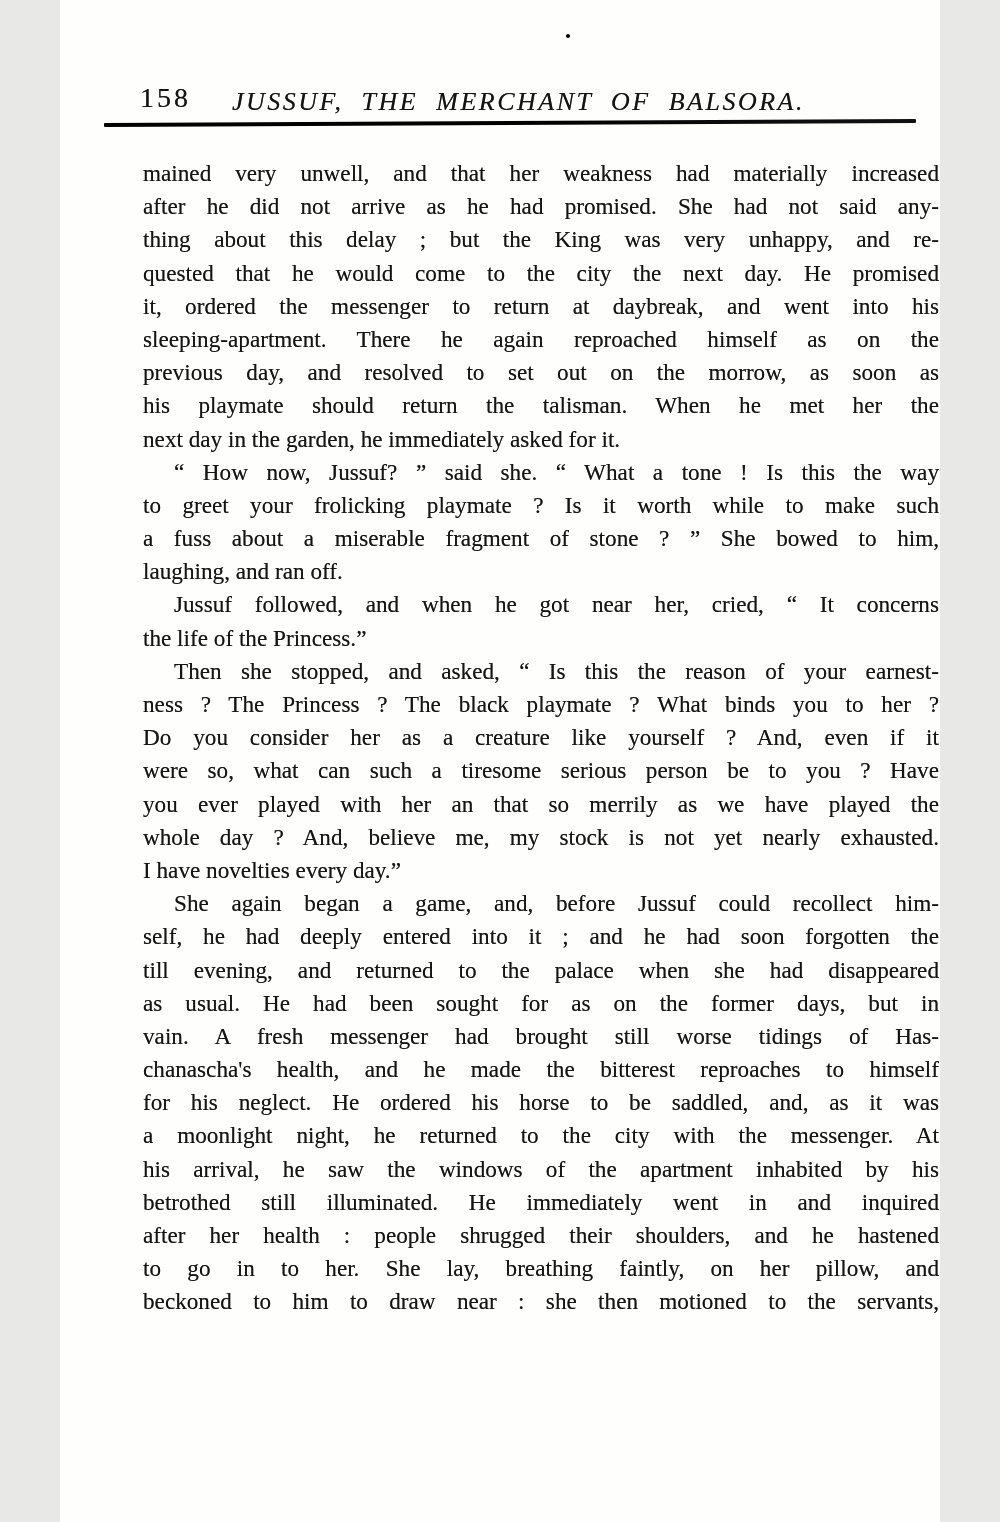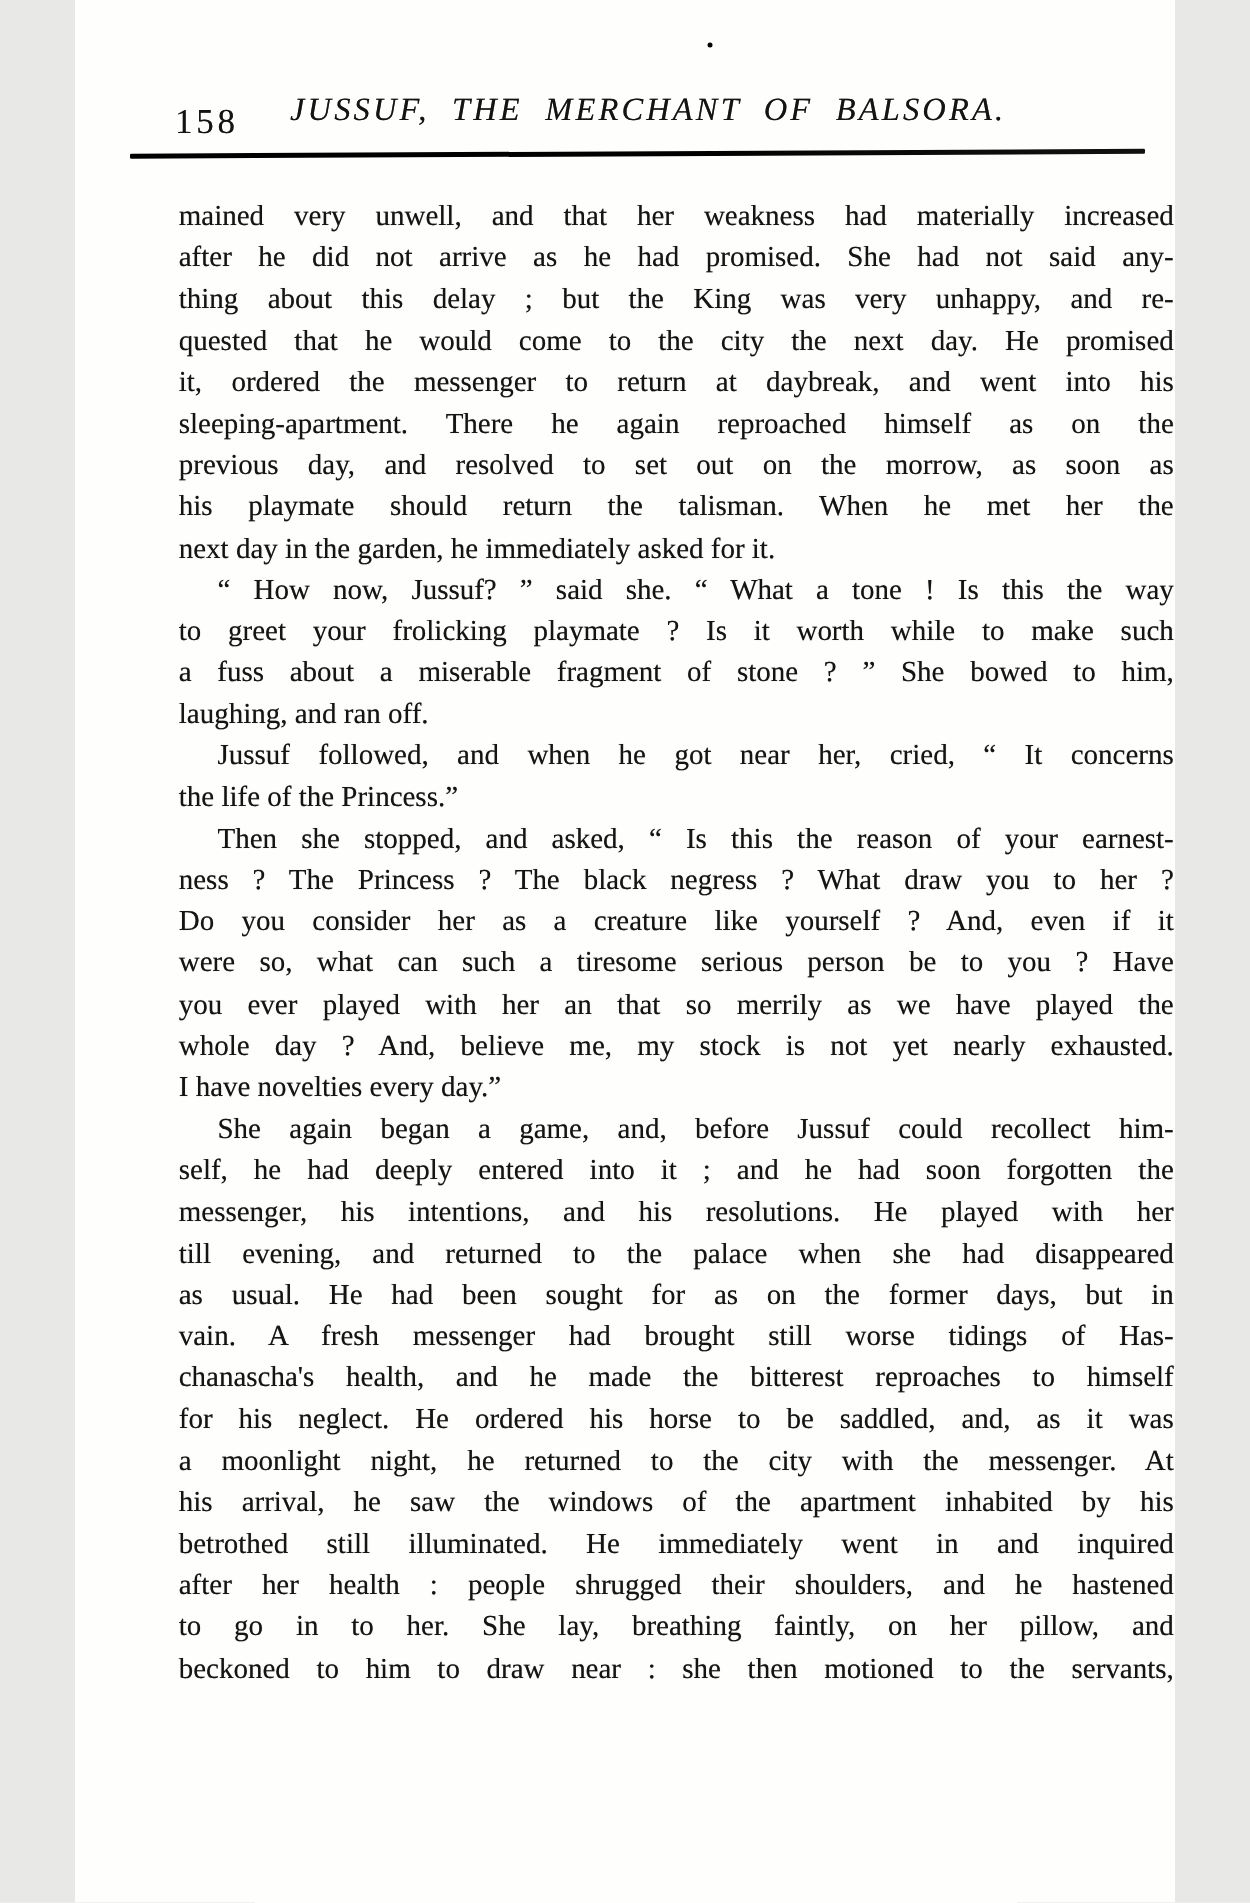--- a/index.html
+++ b/index.html
@@ -12,21 +12,21 @@
     font-family:"Liberation Serif","DejaVu Serif",serif;
     color:#141414;
   }
   
   .page-number{
     position:absolute;left:80px;top:82px;
     font-size:28px;letter-spacing:3px;
     text-shadow:0 0 .5px rgba(0,0,0,.6);
   }
   .running-title{
-    position:absolute;left:172px;top:73px;
+    position:absolute;left:172px;top:87px;
     font-size:26px;font-style:italic;
     letter-spacing:2.5px;word-spacing:9px;
     white-space:nowrap;
     text-shadow:0 0 .5px rgba(0,0,0,.6);
   }
   .head-rule{
     position:absolute;left:44px;top:121px;
     width:812px;height:4px;
     background:linear-gradient(to right,#000 0%,#000 55%,#0a0a0a 75%,#111 100%);
     transform:rotate(-0.28deg);
@@ -74,29 +74,28 @@
     <div class="line">previous day, and resolved to set out on the morrow, as soon as</div>
     <div class="line">his playmate should return the talisman.  When he met her the</div>
     <div class="line end">next day in the garden, he immediately asked for it.</div>
     <div class="line ind">“ How now, Jussuf? ” said she.  “ What a tone !  Is this the way</div>
     <div class="line">to greet your frolicking playmate ?  Is it worth while to make such</div>
     <div class="line">a fuss about a miserable fragment of stone ? ”  She bowed to him,</div>
     <div class="line end">laughing, and ran off.</div>
     <div class="line ind">Jussuf followed, and when he got near her, cried, “ It concerns</div>
     <div class="line end">the life of the Princess.”</div>
     <div class="line ind">Then she stopped, and asked, “ Is this the reason of your earnest-</div>
-    <div class="line">ness ?  The Princess ?  The black negress ?  What draw you to her ?</div>
+    <div class="line">ness ?  The Princess ?  The black playmate ?  What binds you to her ?</div>
     <div class="line">Do you consider her as a creature like yourself ?   And, even if it</div>
     <div class="line">were so, what can such a tiresome serious person be to you ?  Have</div>
     <div class="line">you ever played with her an that so merrily as we have played the</div>
     <div class="line">whole day ?  And, believe me, my stock is not yet nearly exhausted.</div>
     <div class="line end">I have novelties every day.”</div>
     <div class="line ind">She again began a game, and, before Jussuf could recollect him-</div>
     <div class="line">self, he had deeply entered into it ; and he had soon forgotten the</div>
-    <div class="line">messenger, his intentions, and his resolutions.  He played with her</div>
     <div class="line">till evening, and returned to the palace when she had disappeared</div>
     <div class="line">as usual.  He had been sought for as on the former days, but in</div>
     <div class="line">vain.  A fresh messenger had brought still worse tidings of Has-</div>
     <div class="line">chanascha's health, and he made the bitterest reproaches to himself</div>
     <div class="line">for his neglect.  He ordered his horse to be saddled, and, as it was</div>
     <div class="line">a moonlight night, he returned to the city with the messenger.  At</div>
     <div class="line">his arrival, he saw the windows of the apartment inhabited by his</div>
     <div class="line">betrothed still illuminated.  He immediately went in and inquired</div>
     <div class="line">after her health :  people shrugged their shoulders, and he hastened</div>
     <div class="line">to go in to her.  She lay, breathing faintly, on her pillow, and</div>

